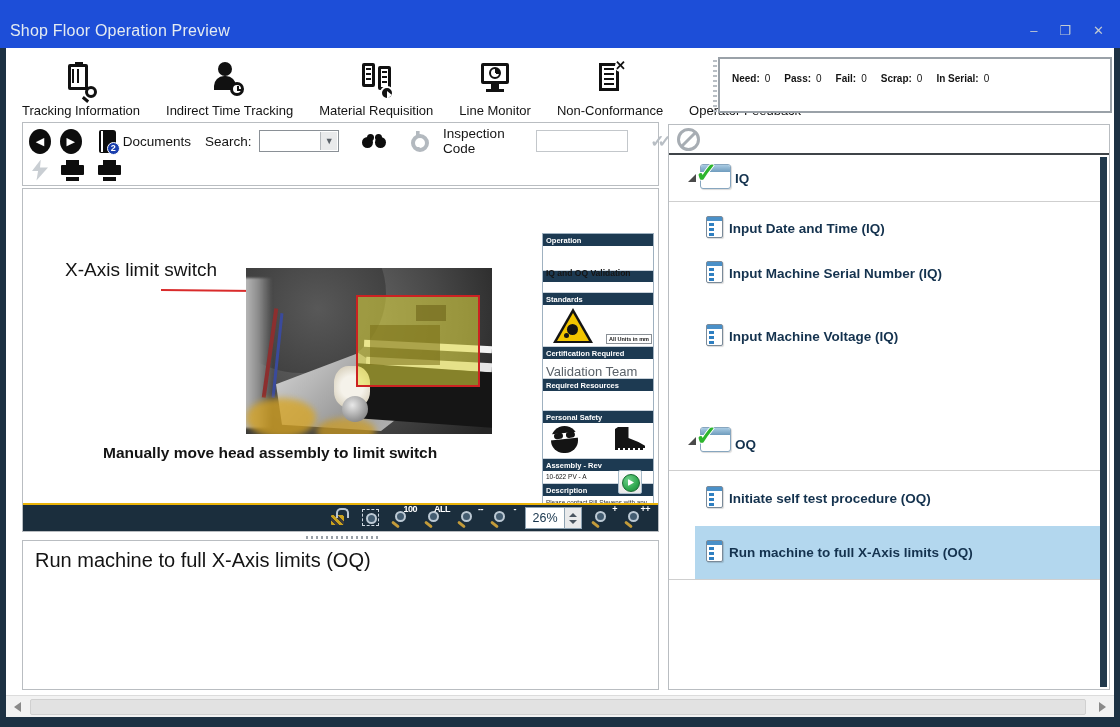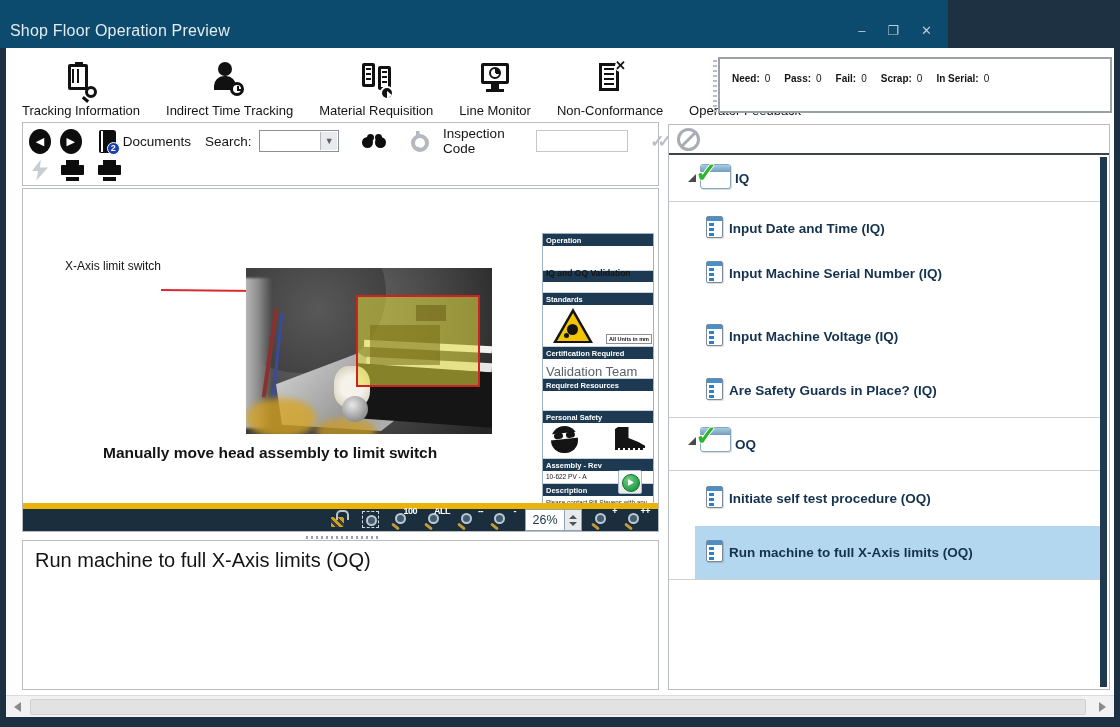--- a/index.html
+++ b/index.html
@@ -1,21 +1,21 @@
 <!DOCTYPE html>
 <html><head>
 <meta charset="utf-8">
 <style>
   * { margin:0; padding:0; box-sizing:border-box; }
   html,body { width:1120px; height:727px; }
   body { font-family:"Liberation Sans", sans-serif; }
   #window { position:relative; width:1120px; height:727px; background:#1d3143; overflow:hidden; }
 
   
-  .titlebar { position:absolute; left:0; top:0; width:948px; height:48px; background:#0c4a6e; }
+  .titlebar { position:absolute; left:0; top:0; width:1120px; height:48px; background:#1d4ed8; }
   .title-text { position:absolute; left:10px; top:22px; font-size:16px; color:#e4ebf1; letter-spacing:.2px; }
   .win-controls { position:absolute; right:16px; top:24px; display:flex; gap:22px; color:#c2cbd2; font-size:13px; }
   .win-controls span { cursor:default; line-height:14px; }
 
   
   .client { position:absolute; left:6px; top:48px; width:1108px; height:669px; background:#ffffff; }
 
   
   .top-toolbar { position:absolute; left:10px; top:2px; height:70px; display:flex; align-items:flex-end; gap:26px; padding:0 6px; }
   .tb-item { display:flex; flex-direction:column; align-items:center; gap:3px; padding-bottom:2px; cursor:pointer; }
@@ -105,21 +105,21 @@
   .ico-validate { margin-left:22px; font-size:17px; font-weight:bold; color:#b8bec4; letter-spacing:-7px; cursor:default; }
   .ico-lightning { width:16px; height:21px; margin:0 13px 0 3px; background:#c3c9ce;
       clip-path:polygon(55% 0,0 55%,38% 55%,28% 100%,100% 38%,50% 38%); opacity:.9; }
   .ico-printer { position:relative; width:24px; height:21px; margin-right:13px; cursor:pointer; }
   .ico-printer::before { content:""; position:absolute; left:5px; top:0; width:13px; height:5px; background:#0d0d0d; }
   .ico-printer::after { content:""; position:absolute; left:0; top:5px; width:23px; height:10px; background:#0d0d0d; border-radius:1px; }
   .ico-printer .tray { position:absolute; left:5px; top:15px; width:13px; height:6px; background:#0d0d0d; border-top:2px solid #fff; z-index:1; }
 
   
   .preview-box { position:absolute; left:16px; top:140px; width:637px; height:344px; border:1px solid #b9bdc1; background:#fff; overflow:hidden; }
-  .callout-text { position:absolute; left:42px; top:70px; font-size:12px; color:#141414; }
+  .callout-text { position:absolute; left:42px; top:70px; font-size:19px; color:#141414; }
   .callout-arrow { position:absolute; left:138px; top:101px; width:202px; height:2px; background:#d92b2b; transform:rotate(.6deg); }
   .callout-arrow::after { content:""; position:absolute; right:-7px; top:-4px; width:0; height:0;
       border-left:9px solid #d92b2b; border-top:5px solid transparent; border-bottom:5px solid transparent; }
   .caption-text { position:absolute; left:80px; top:255px; font-size:15.5px; color:#141414;font-weight:bold; }
 
   
   .photo { position:absolute; left:223px; top:79px; width:246px; height:166px; overflow:hidden;
       background:radial-gradient(circle at 35% 30%, #6e6e6e, #474747 55%, #262626 95%); }
   .photo .p-motor { position:absolute; left:-30px; top:-55px; width:170px; height:160px; border-radius:50%;
       background:radial-gradient(circle at 60% 60%, #585858, #3a3a3a 70%, #2b2b2b); }
@@ -176,21 +176,21 @@
   .ip-desc-val { height:27px; font-size:6.3px; line-height:1.5; color:#333; }
 
   .green-btn { position:absolute; left:595px; top:281px; width:24px; height:24px; background:linear-gradient(#fdfdfd,#e9e9e9);
       border:1px solid #a8bccb; border-radius:2px; cursor:pointer; }
   .green-btn::before { content:""; position:absolute; left:3px; top:3px; width:16px; height:16px; border-radius:50%;
       background:radial-gradient(circle at 35% 30%, #6fd08a, #2fa84f 60%, #1d7c39); border:1px solid #176a30; }
   .green-btn::after { content:""; position:absolute; left:9px; top:8px; width:6px; height:7px; background:#fff; border-radius:1px;
       clip-path:polygon(0 0,100% 50%,0 100%); }
 
   
-  .zoombar { position:absolute; left:0; right:0; bottom:0; height:28px; background:#1b2e3d; border-top:6px solid #eab308;
+  .zoombar { position:absolute; left:0; right:0; bottom:0; height:28px; background:#1b2e3d; border-top:2px solid #eab308;
       display:flex; align-items:center; justify-content:flex-end; gap:11px; padding-right:10px; }
   .zb-ico { position:relative; width:22px; height:22px; cursor:pointer; }
   .mag { position:absolute; left:2px; top:4px; width:11px; height:11px; border:2.5px solid #bcc9d4; border-radius:50%;
       background:rgba(110,140,165,.5); }
   .mag::after { content:""; position:absolute; left:-6px; top:10px; width:9px; height:3px; background:#c39b3a; transform:rotate(38deg); border-radius:2px; }
   .zb-txt { position:absolute; right:-2px; top:-3px; color:#fff; font-size:9px; font-weight:bold; letter-spacing:-.5px; }
   .zb-lock { position:absolute; left:4px; top:8px; width:13px; height:10px;
       background:repeating-linear-gradient(45deg,#caa21d 0 3px,#3a3a3a 3px 6px); border-radius:1px; }
   .zb-lock::before { content:""; position:absolute; left:5px; top:-7px; width:9px; height:8px; border:2.5px solid #b9c6d2;
       border-bottom:none; border-radius:5px 5px 0 0; }
@@ -471,24 +471,20 @@
         <div class="lbl">Input Date and Time (IQ)</div>
       </div>
       <div class="tree-row child" style="top:122px;">
         <div class="form-icon"></div>
         <div class="lbl">Input Machine Serial Number (IQ)</div>
       </div>
       <div class="tree-row child" style="top:185px;">
         <div class="form-icon"></div>
         <div class="lbl">Input Machine Voltage (IQ)</div>
       </div>
-      <div class="tree-row child divider-b" style="top:239px;">
-        <div class="form-icon"></div>
-        <div class="lbl">Are Safety Guards in Place? (IQ)</div>
-      </div>
 
       <div class="tree-row grp" style="top:294px; height:52px;">
         <div class="expander"></div>
         <div class="win-icon">
             <span class="chk">✓</span>
           </div>
         <div class="lbl" style="top:18px;">OQ</div>
       </div>
       <div class="tree-row child" style="top:347px;">
         <div class="form-icon"></div>

